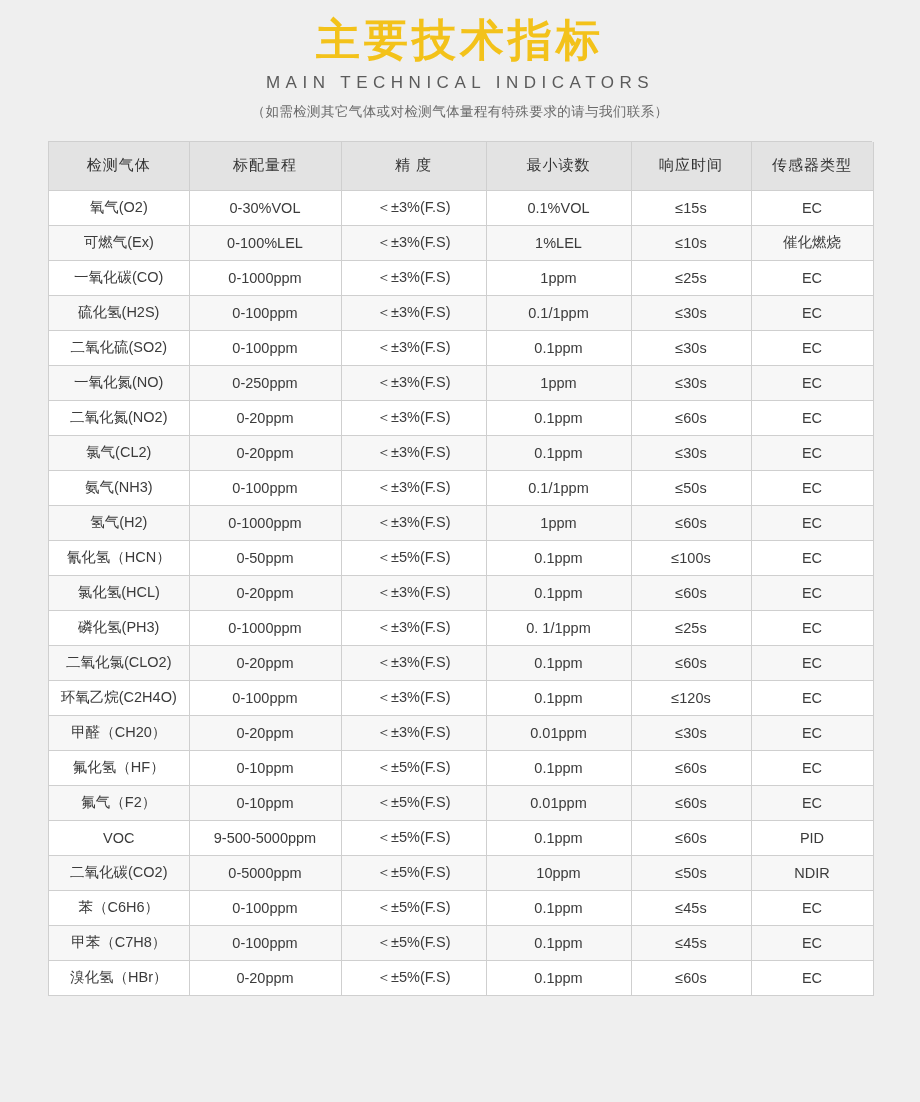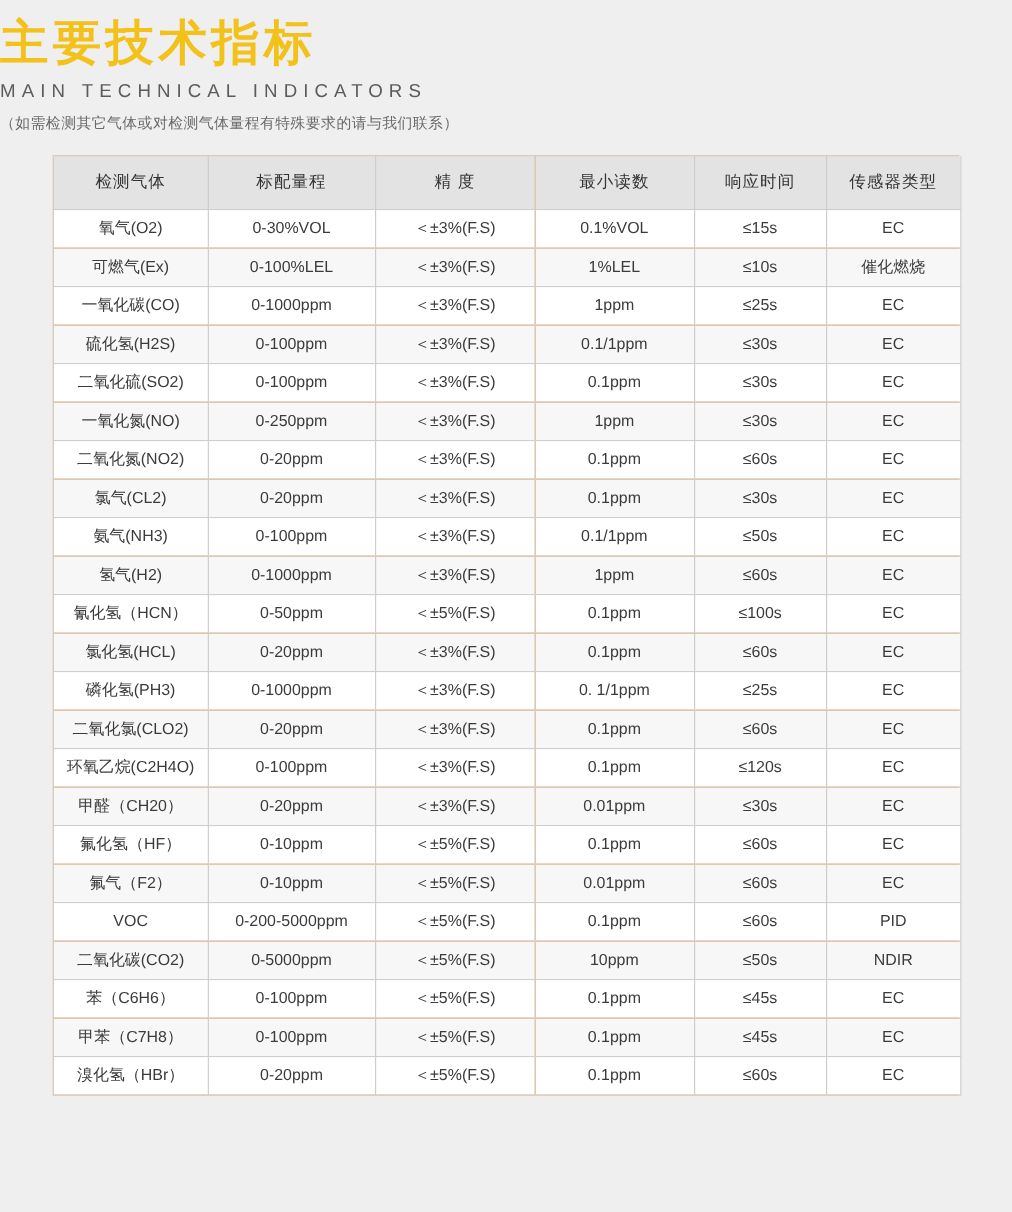--- a/index.html
+++ b/index.html
@@ -14,20 +14,21 @@
     color: #333;
     overflow: hidden;
   }
   .page {
     width: 920px;
     height: 1102px;
     position: relative;
     box-sizing: border-box;
   }
   .header {
+    text-align: center;
     padding-top: 12px;
   }
   .main-title {
     font-size: 44px;
     font-weight: bold;
     color: #f3c21a;
     letter-spacing: 4px;
     line-height: 1.25;
     margin: 0;
     font-family: "DejaVu Sans", "Liberation Sans", sans-serif;
@@ -261,21 +262,21 @@
         <tr>
             <td>氟气（F2）</td>
             <td>0-10ppm</td>
             <td>＜±5%(F.S)</td>
             <td>0.01ppm</td>
             <td>≤60s</td>
             <td>EC</td>
           </tr>
         <tr>
             <td>VOC</td>
-            <td>0-200-5000ppm</td>
+            <td>9-500-5000ppm</td>
             <td>＜±5%(F.S)</td>
             <td>0.1ppm</td>
             <td>≤60s</td>
             <td>PID</td>
           </tr>
         <tr>
             <td>二氧化碳(CO2)</td>
             <td>0-5000ppm</td>
             <td>＜±5%(F.S)</td>
             <td>10ppm</td>

